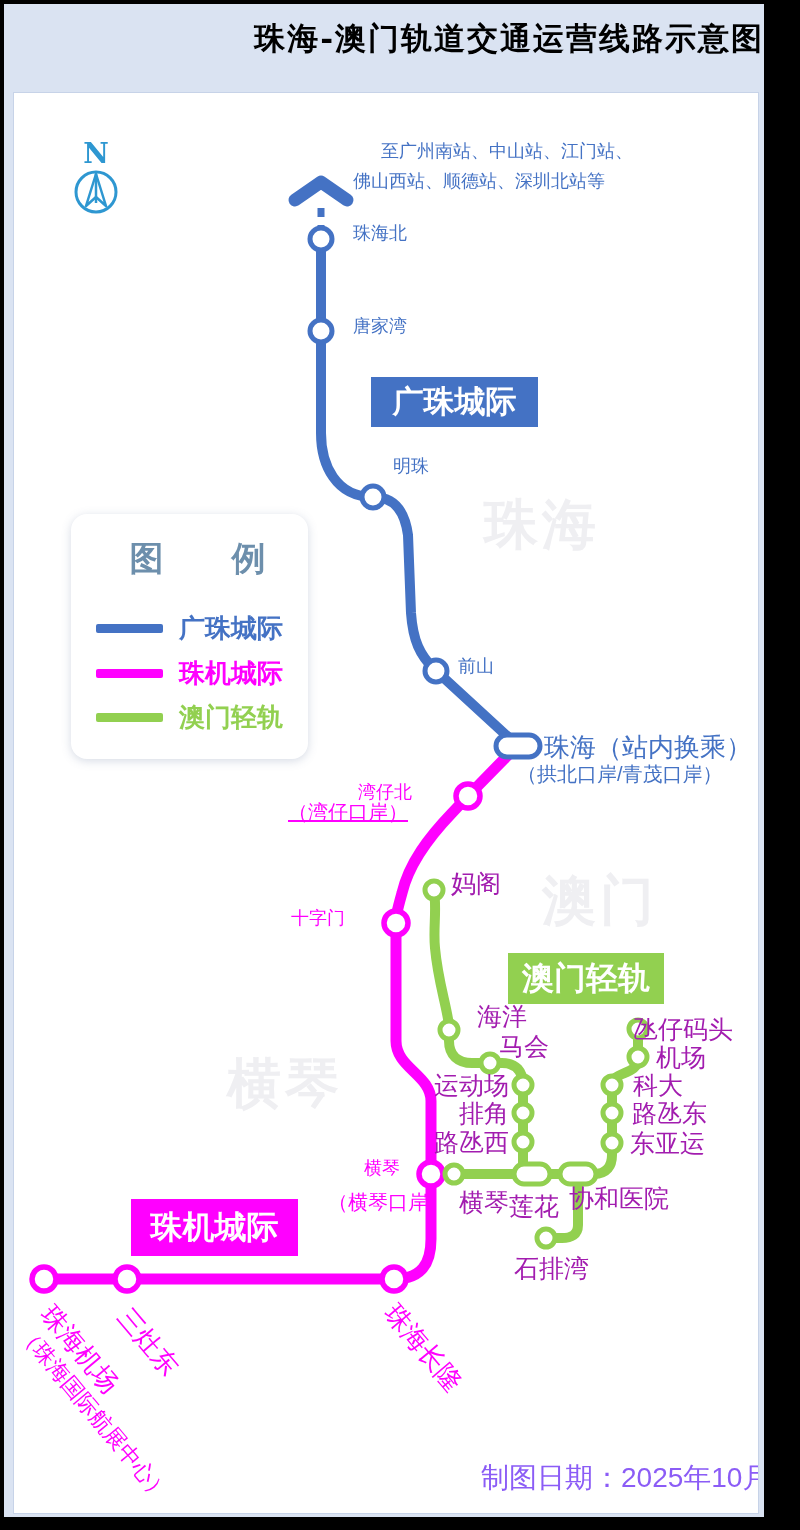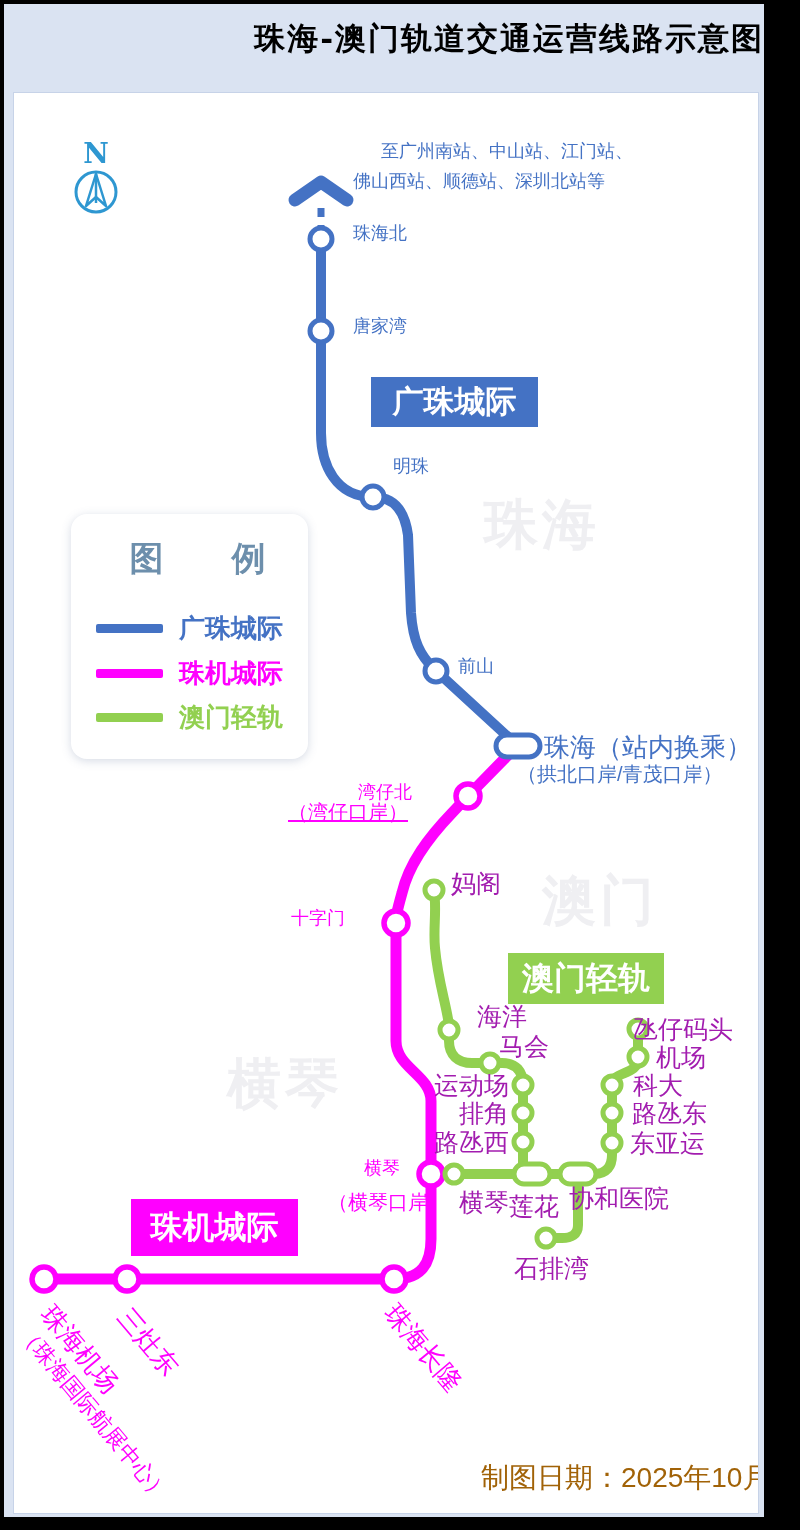--- a/index.html
+++ b/index.html
@@ -39,21 +39,21 @@
   }
   .legend-title{
     position:absolute;left:0;top:22px;width:100%;text-align:center;
     font-size:34px;font-weight:bold;color:#6D8FAC;white-space:pre;padding-left:8px;
   }
   .legend-row{position:absolute;left:25px;height:28px;display:flex;align-items:center;}
   .legend-bar{width:67px;height:9px;border-radius:2px;flex:0 0 auto;}
   .legend-text{margin-left:16px;font-size:26px;font-weight:bold;}
   .compass-n{position:absolute;left:56px;top:44px;width:52px;text-align:center;
     font-size:28px;font-weight:bold;color:#2E97D1;font-family:"DejaVu Serif", serif;}
-  .date{position:absolute;left:467px;top:1366px;font-size:28px;color:#a16207;white-space:nowrap;}
+  .date{position:absolute;left:467px;top:1366px;font-size:28px;color:#8b5cf6;white-space:nowrap;}
 </style>
 </head>
 <body>
 
 <div class="page">
   <div class="map-title">珠海-澳门轨道交通运营线路示意图</div>
 
   <div class="panel">
 
     <div class="watermark" style="left:470px;top:396px;">珠海</div>

